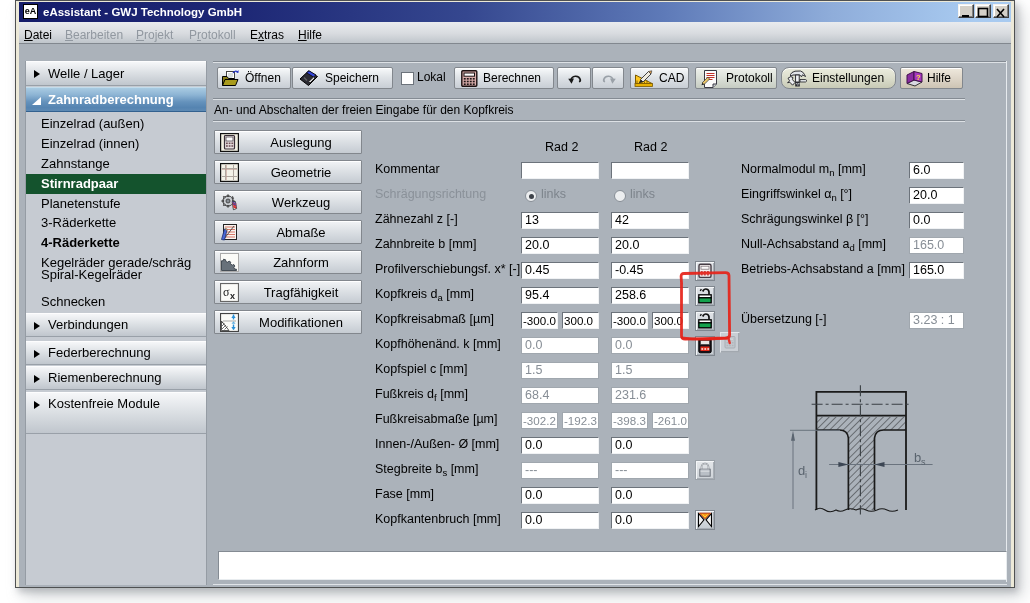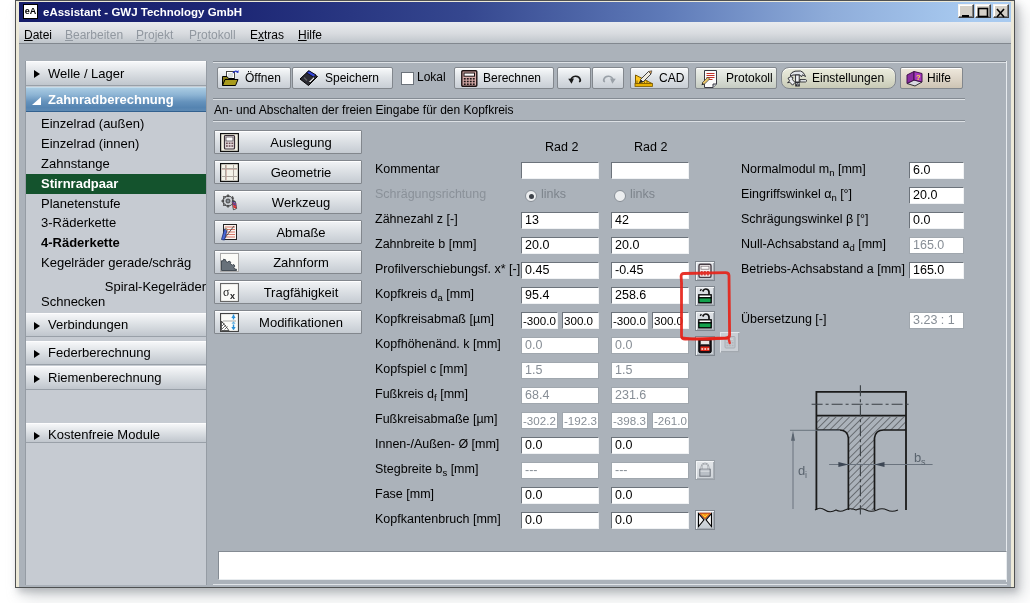--- a/index.html
+++ b/index.html
@@ -93,35 +93,35 @@
             <span class="txt">Zahnradberechnung</span>
           </div>
       <div class="sitem" style="top:53px;">Einzelrad (außen)</div>
       <div class="sitem" style="top:73px;">Einzelrad (innen)</div>
       <div class="sitem" style="top:93px;">Zahnstange</div>
       <div class="sitem sel" style="top:113px;">Stirnradpaar</div>
       <div class="sitem" style="top:133px;">Planetenstufe</div>
       <div class="sitem" style="top:152px;">3-Räderkette</div>
       <div class="sitem" style="top:172px;font-weight:bold;">4-Räderkette</div>
       <div class="sitem" style="top:192px;">Kegelräder gerade/schräg</div>
-      <div class="sitem" style="top:216px;text-align:right;">Spiral-Kegelräder</div>
+      <div class="sitem" style="top:204px;">Spiral-Kegelräder</div>
       <div class="sitem" style="top:231px;">Schnecken</div>
       <div class="shead" style="top:252px; height:24px; line-height:22px;">
             <span class="arr"></span>
             <span class="txt">Verbindungen</span>
           </div>
       <div class="shead" style="top:280px; height:24px; line-height:22px;">
             <span class="arr"></span>
             <span class="txt">Federberechnung</span>
           </div>
       <div class="shead" style="top:305px; height:24px; line-height:22px;">
             <span class="arr"></span>
             <span class="txt">Riemenberechnung</span>
           </div>
-      <div class="shead" style="top:331px; height:20px; line-height:22px;margin-top:31px;">
+      <div class="shead" style="top:331px; height:42px; line-height:22px;">
             <span class="arr"></span>
             <span class="txt">Kostenfreie Module</span>
           </div>
     </div>
     <div id="main">
 
       <div class="sep" style="top:15px;"></div>
       <div class="tbtn" style="left:7px; width:74px;">
         <svg style="position:absolute;left:3px;top:1px;" width="20" height="18" viewBox="0 0 20 18">
           <rect x="5.5" y="2.5" width="8" height="10" fill="#fff" stroke="#444"></rect>

